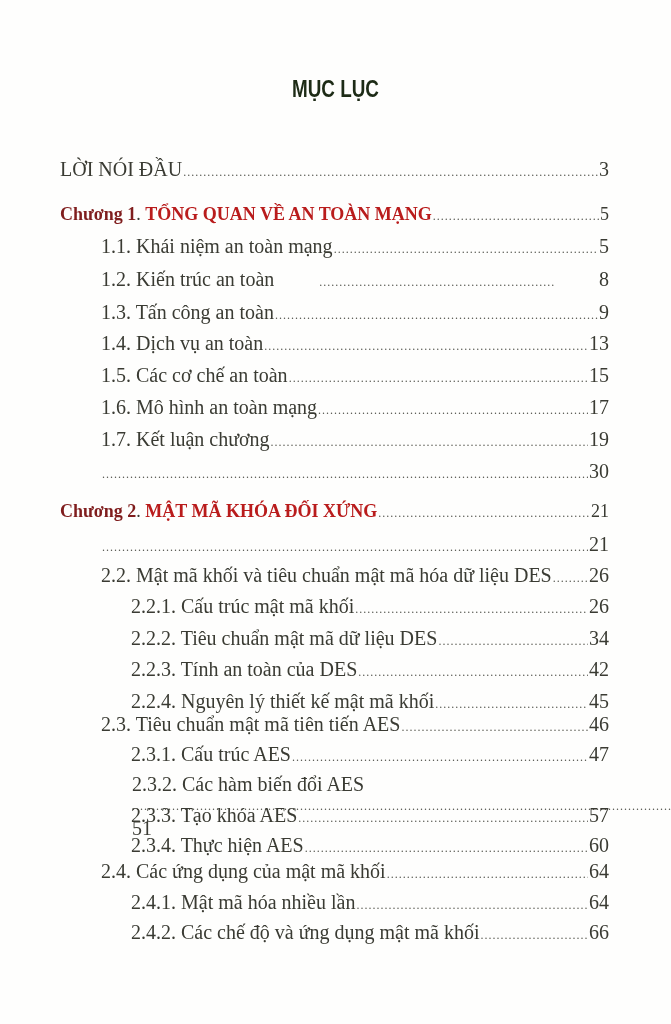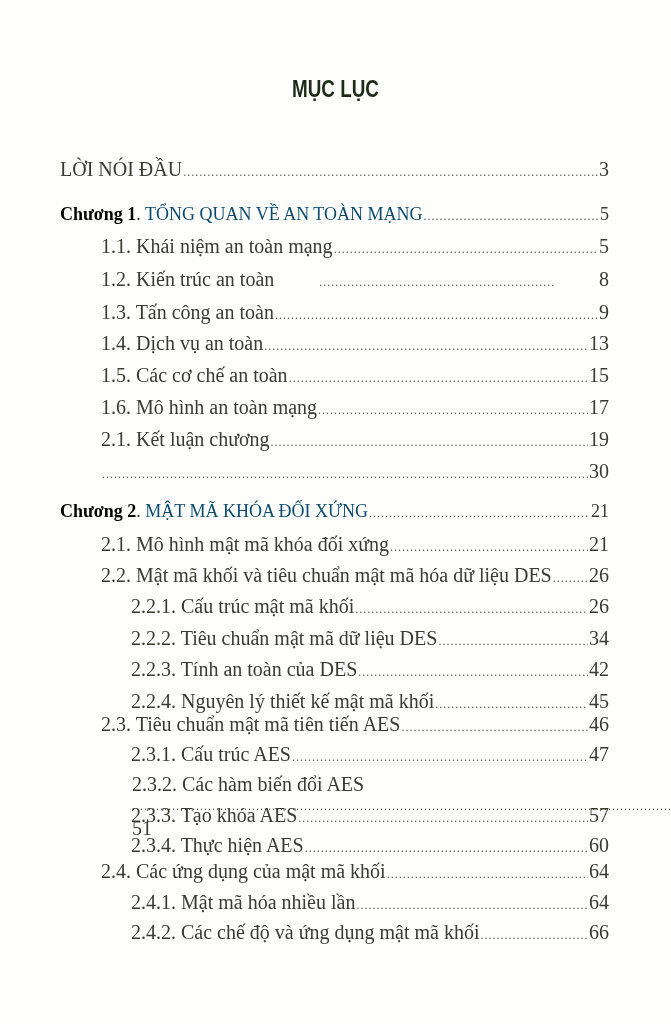--- a/index.html
+++ b/index.html
@@ -20,22 +20,22 @@
   .row .label { flex: 0 0 auto; }
   .row .dots {
     flex: 1 1 auto; overflow: hidden; margin: 0 1px; color: #5a5b54;
     letter-spacing: 1px; font-size: 12px;
   }
   .row .dots::before {
     content: "......................................................................................................................................................................................................................";
   }
   .row .page { flex: 0 0 auto; }
   .row.chapter { font-size: 18px; }
-  .row.chapter .label b { font-weight: bold; color: #000000; }
-  .row.chapter .label .caps { font-weight: normal; color: #0c4a6e; }
+  .row.chapter .label b { font-weight: bold; color: #7f1d1d; }
+  .row.chapter .label .caps { font-weight: bold; color: #b91c1c; }
 </style>
 </head>
 <body>
 
 <div class="title">MỤC LỤC</div>
 
 <div class="toc" id="toc">
     <div class="row" style="left: 60px; top: 158px;">
       <span class="label">LỜI NÓI ĐẦU</span>
       <span class="dots"></span>
@@ -70,35 +70,34 @@
       <span class="label">1.5. Các cơ chế an toàn</span>
       <span class="dots"></span>
       <span class="page">15</span>
     </div>
     <div class="row" style="left: 101px; top: 396px;">
       <span class="label">1.6. Mô hình an toàn mạng</span>
       <span class="dots"></span>
       <span class="page">17</span>
     </div>
     <div class="row" style="left: 101px; top: 428px;">
-      <span class="label">2.1. Kết luận chương</span>
+      <span class="label">1.7. Kết luận chương</span>
       <span class="dots"></span>
       <span class="page">19</span>
     </div>
     <div class="row" style="left: 101px; top: 460px;">
       <span class="dots"></span>
       <span class="page">30</span>
     </div>
     <div class="row chapter" style="left: 60px; top: 500px;">
       <span class="label"><b>Chương 2</b><span>. </span><span class="caps">MẬT MÃ KHÓA ĐỐI XỨNG</span></span>
       <span class="dots"></span>
       <span class="page">21</span>
     </div>
     <div class="row" style="left: 101px; top: 533px;">
-      <span class="label">2.1. Mô hình mật mã khóa đối xứng</span>
       <span class="dots"></span>
       <span class="page">21</span>
     </div>
     <div class="row" style="left: 101px; top: 564px;">
       <span class="label">2.2. Mật mã khối và tiêu chuẩn mật mã hóa dữ liệu DES</span>
       <span class="dots"></span>
       <span class="page">26</span>
     </div>
     <div class="row" style="left: 131px; top: 595px;">
       <span class="label">2.2.1. Cấu trúc mật mã khối</span>

